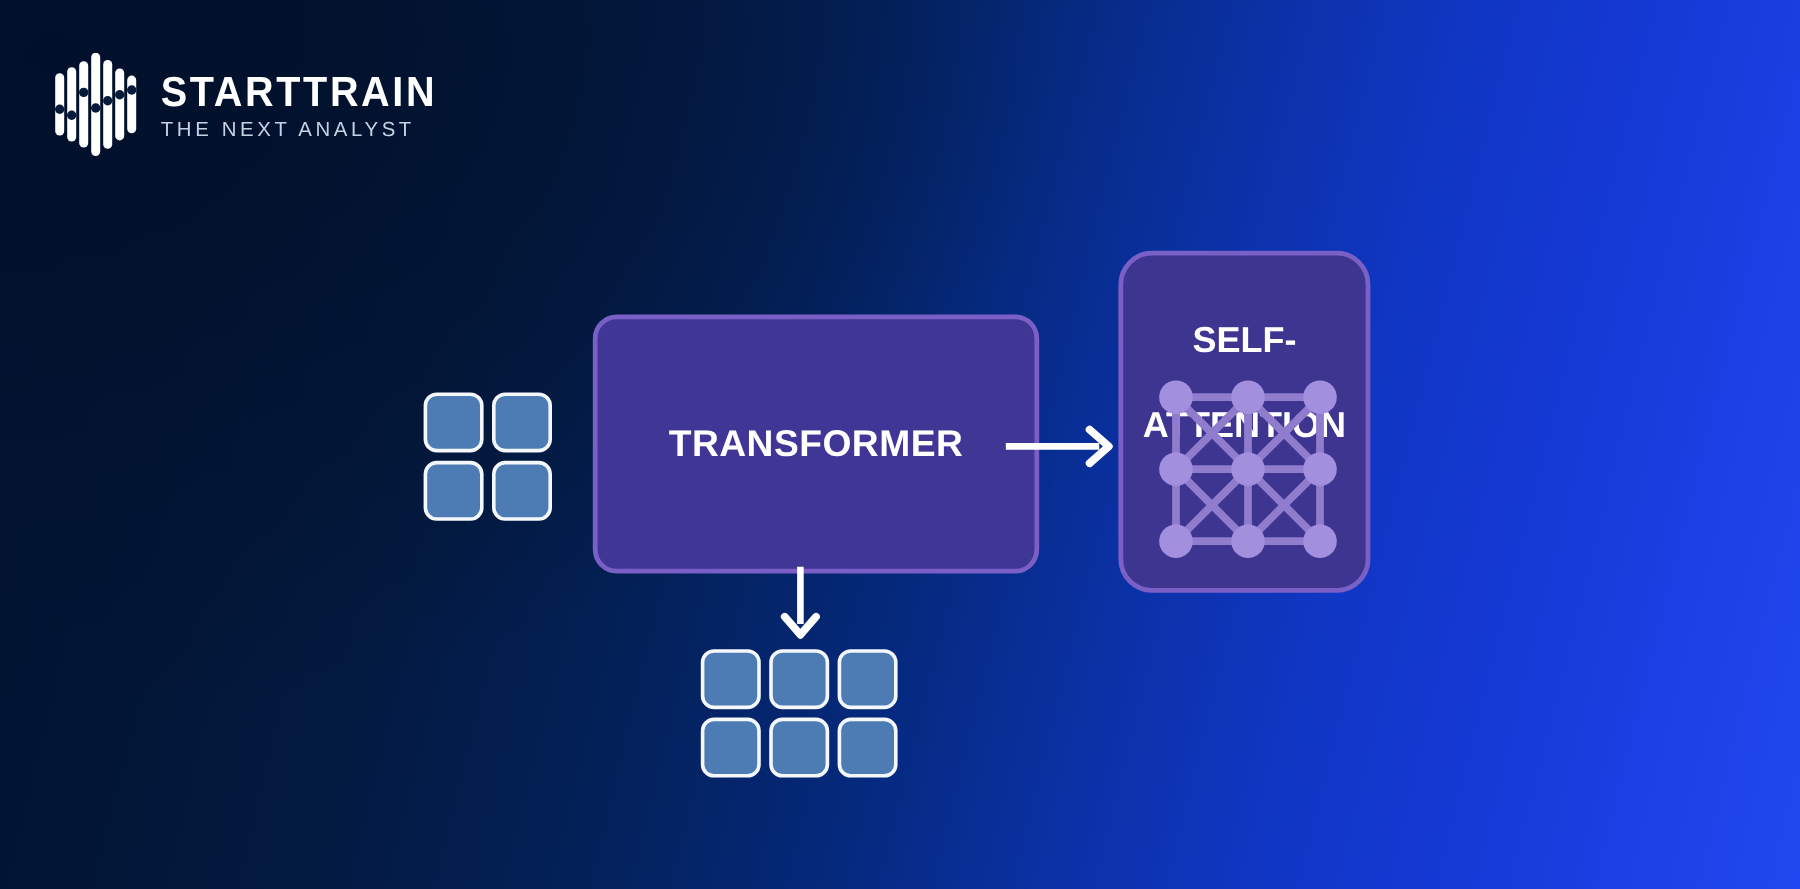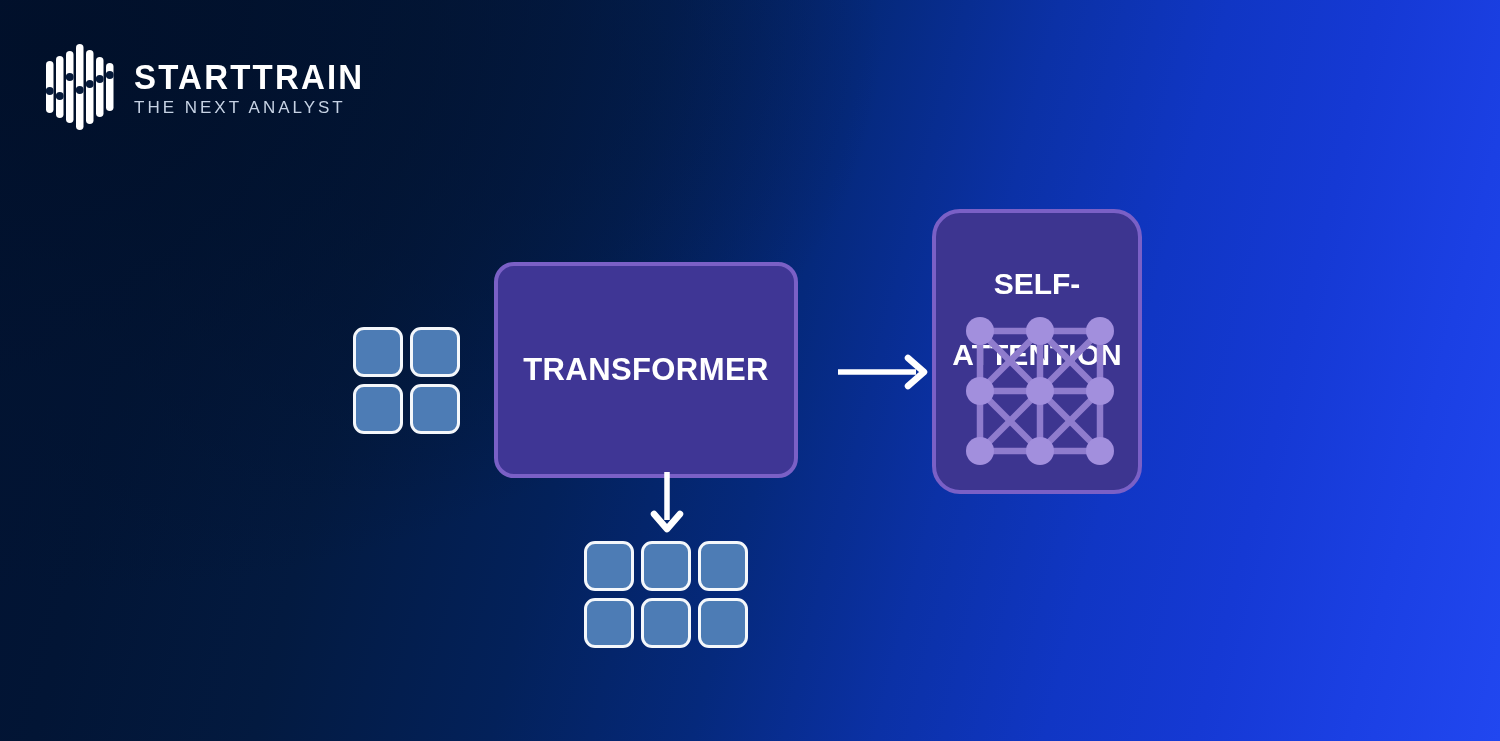--- a/index.html
+++ b/index.html
@@ -99,21 +99,21 @@
     grid-template-columns: repeat(3, 50px);
     grid-template-rows: repeat(2, 50px);
     gap: 7px;
   }
 
   
   #transformer-block {
     position: absolute;
     left: 494px;
     top: 262px;
-    width: 304px;
+    width: 372px;
     height: 216px;
     background: #3f3695;
     border: 4px solid #7a60c6;
     border-radius: 20px;
     display: flex;
     align-items: center;
     justify-content: center;
   }
   #transformer-label {
     color: #ffffff;

